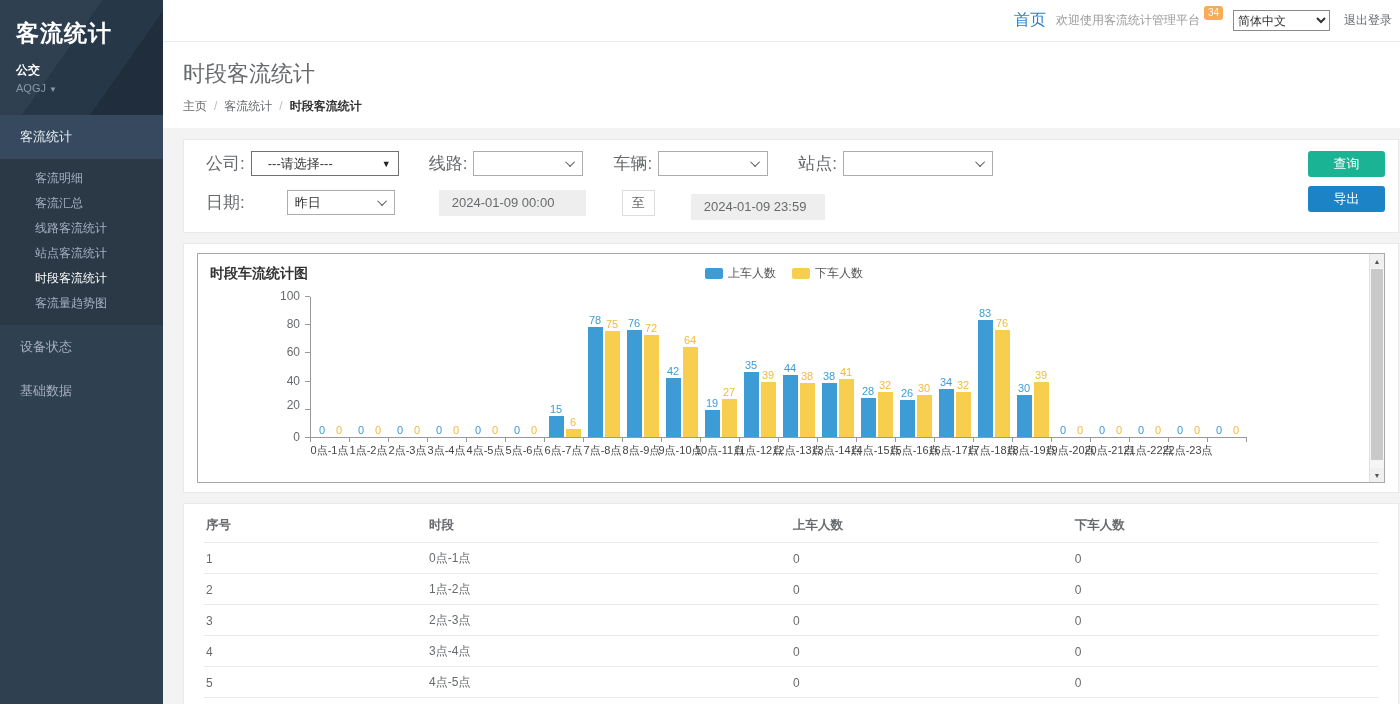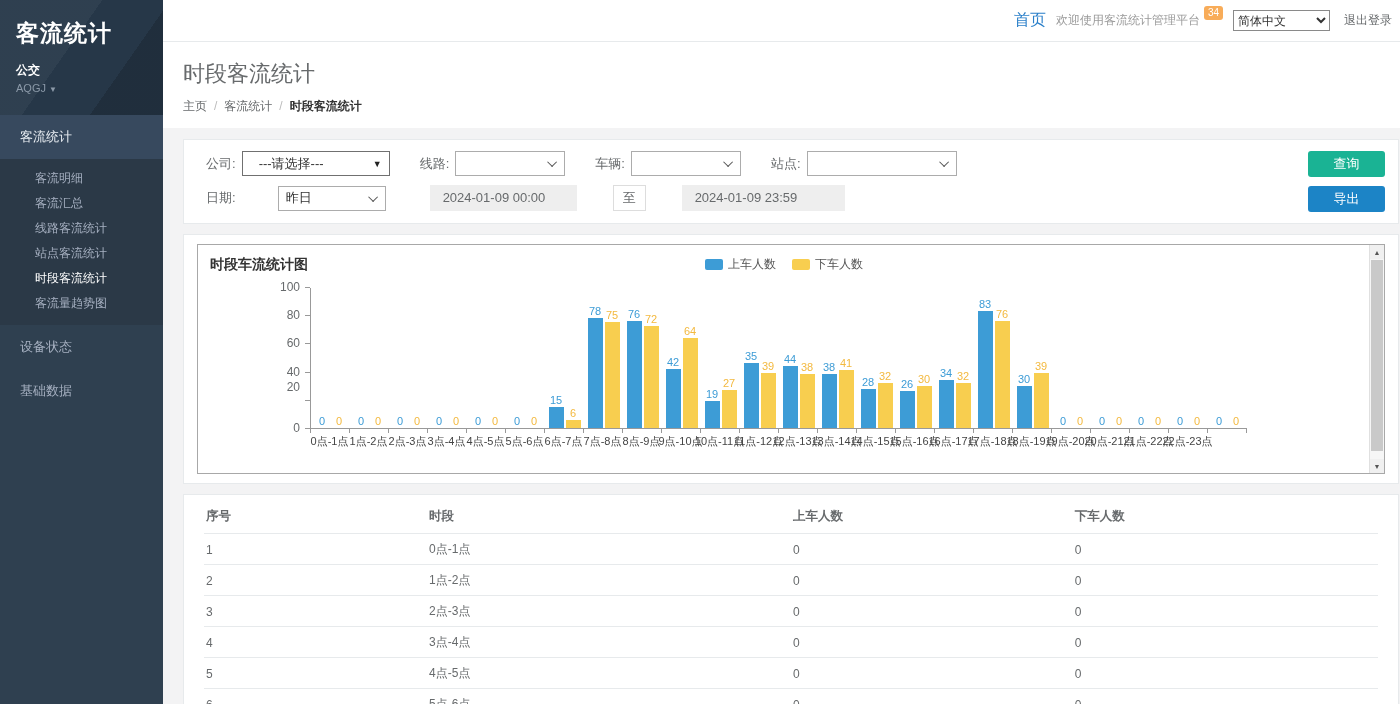--- a/index.html
+++ b/index.html
@@ -40,29 +40,29 @@
   .crumb.active { font-weight:bold; color:#333; cursor:default; }
   .crumb-sep { margin:0 7px; color:#bcbcbc; }
 
   .content { flex:1; min-height:0; overflow:hidden; padding:11px 1px 0 20px; }
   .panel { background:#fff; border:1px solid #e7eaec; }
 
   
   .filter-panel { padding:11px 100px 12px 22px; position:relative; }
   .filter-row { display:flex; align-items:center; }
   .filter-row + .filter-row { margin-top:9px;gap:36px; }
-  .f-label { font-size:13px; color:#676a6c; margin-right:6px; white-space:nowrap; }
+  .f-label { font-size:17px; color:#676a6c; margin-right:6px; white-space:nowrap; }
   .sel { height:25px; border:1px solid #acacac; background:#fff; display:flex; align-items:center; justify-content:space-between; padding:0 7px; font-size:13px; color:#333; cursor:pointer; }
   .sel.dark { border-color:#707070;padding-left:16px; }
   .sel-gap { margin-left:30px; }
   .w148 { width:148px; } .w110 { width:110px; } .w150 { width:150px; } .w108 { width:108px; }
   .caret-solid { font-size:9px; color:#222; }
   .chev { width:7px; height:7px; border-left:1.6px solid #555; border-bottom:1.6px solid #555; transform:rotate(-45deg) translateY(-2px); }
   .input-gray { background:#eeeeee; color:#676a6c; font-size:13px; height:26px; line-height:26px; padding:0 13px; cursor:pointer; white-space:nowrap; }
-  .w147 { width:147px; } .w149 { width:163px; }
+  .w147 { width:147px; } .w149 { width:134px;margin-top:9px; }
   .to-box { height:26px; line-height:24px; border:1px solid #ddd; background:#fff; padding:0 9px; font-size:13px; color:#676a6c; }
   .btn-stack { position:absolute; right:13px; top:11px; display:flex; flex-direction:column; gap:9px; }
   .btn { width:77px; height:26px; border:none; border-radius:3px; color:#fff; font-size:13px; cursor:pointer; font-family:inherit; }
   .btn.query { background:#1ab394; }
   .btn.export { background:#1c84c6; }
 
   
   .chart-panel { margin-top:10px; padding:9px 13px; }
   .chart-box { border:1px solid #a8a8a8; height:230px; position:relative; padding:9px 26px 0 12px; background:#fff; overflow:hidden; }
   .chart-header { position:relative; height:21px; }
@@ -193,21 +193,21 @@
                 <span class="legend-item">
                   <span class="legend-swatch" style="background: rgb(248, 206, 79);"></span>
                   <span class="legend-text">下车人数</span>
                 </span>
               </div>
           </div>
           <div class="chart-body">
             <div class="y-axis">
                 <span class="y-tick-label" style="bottom: -6px; right: 10px;">0</span>
                 <span class="y-tick" style="bottom: 0px;"></span>
-                <span class="y-tick-label" style="bottom: 35px; right: 10px;">20</span>
+                <span class="y-tick-label" style="bottom: 26px; right: 10px;">20</span>
                 <span class="y-tick" style="bottom: 28.2px;"></span>
                 <span class="y-tick-label" style="bottom: 50.4px; right: 10px;">40</span>
                 <span class="y-tick" style="bottom: 56.4px;"></span>
                 <span class="y-tick-label" style="bottom: 78.6px; right: 10px;">60</span>
                 <span class="y-tick" style="bottom: 84.6px;"></span>
                 <span class="y-tick-label" style="bottom: 106.8px; right: 10px;">80</span>
                 <span class="y-tick" style="bottom: 112.8px;"></span>
                 <span class="y-tick-label" style="bottom: 135px; right: 10px;">100</span>
                 <span class="y-tick" style="bottom: 141px;"></span>
               </div>

